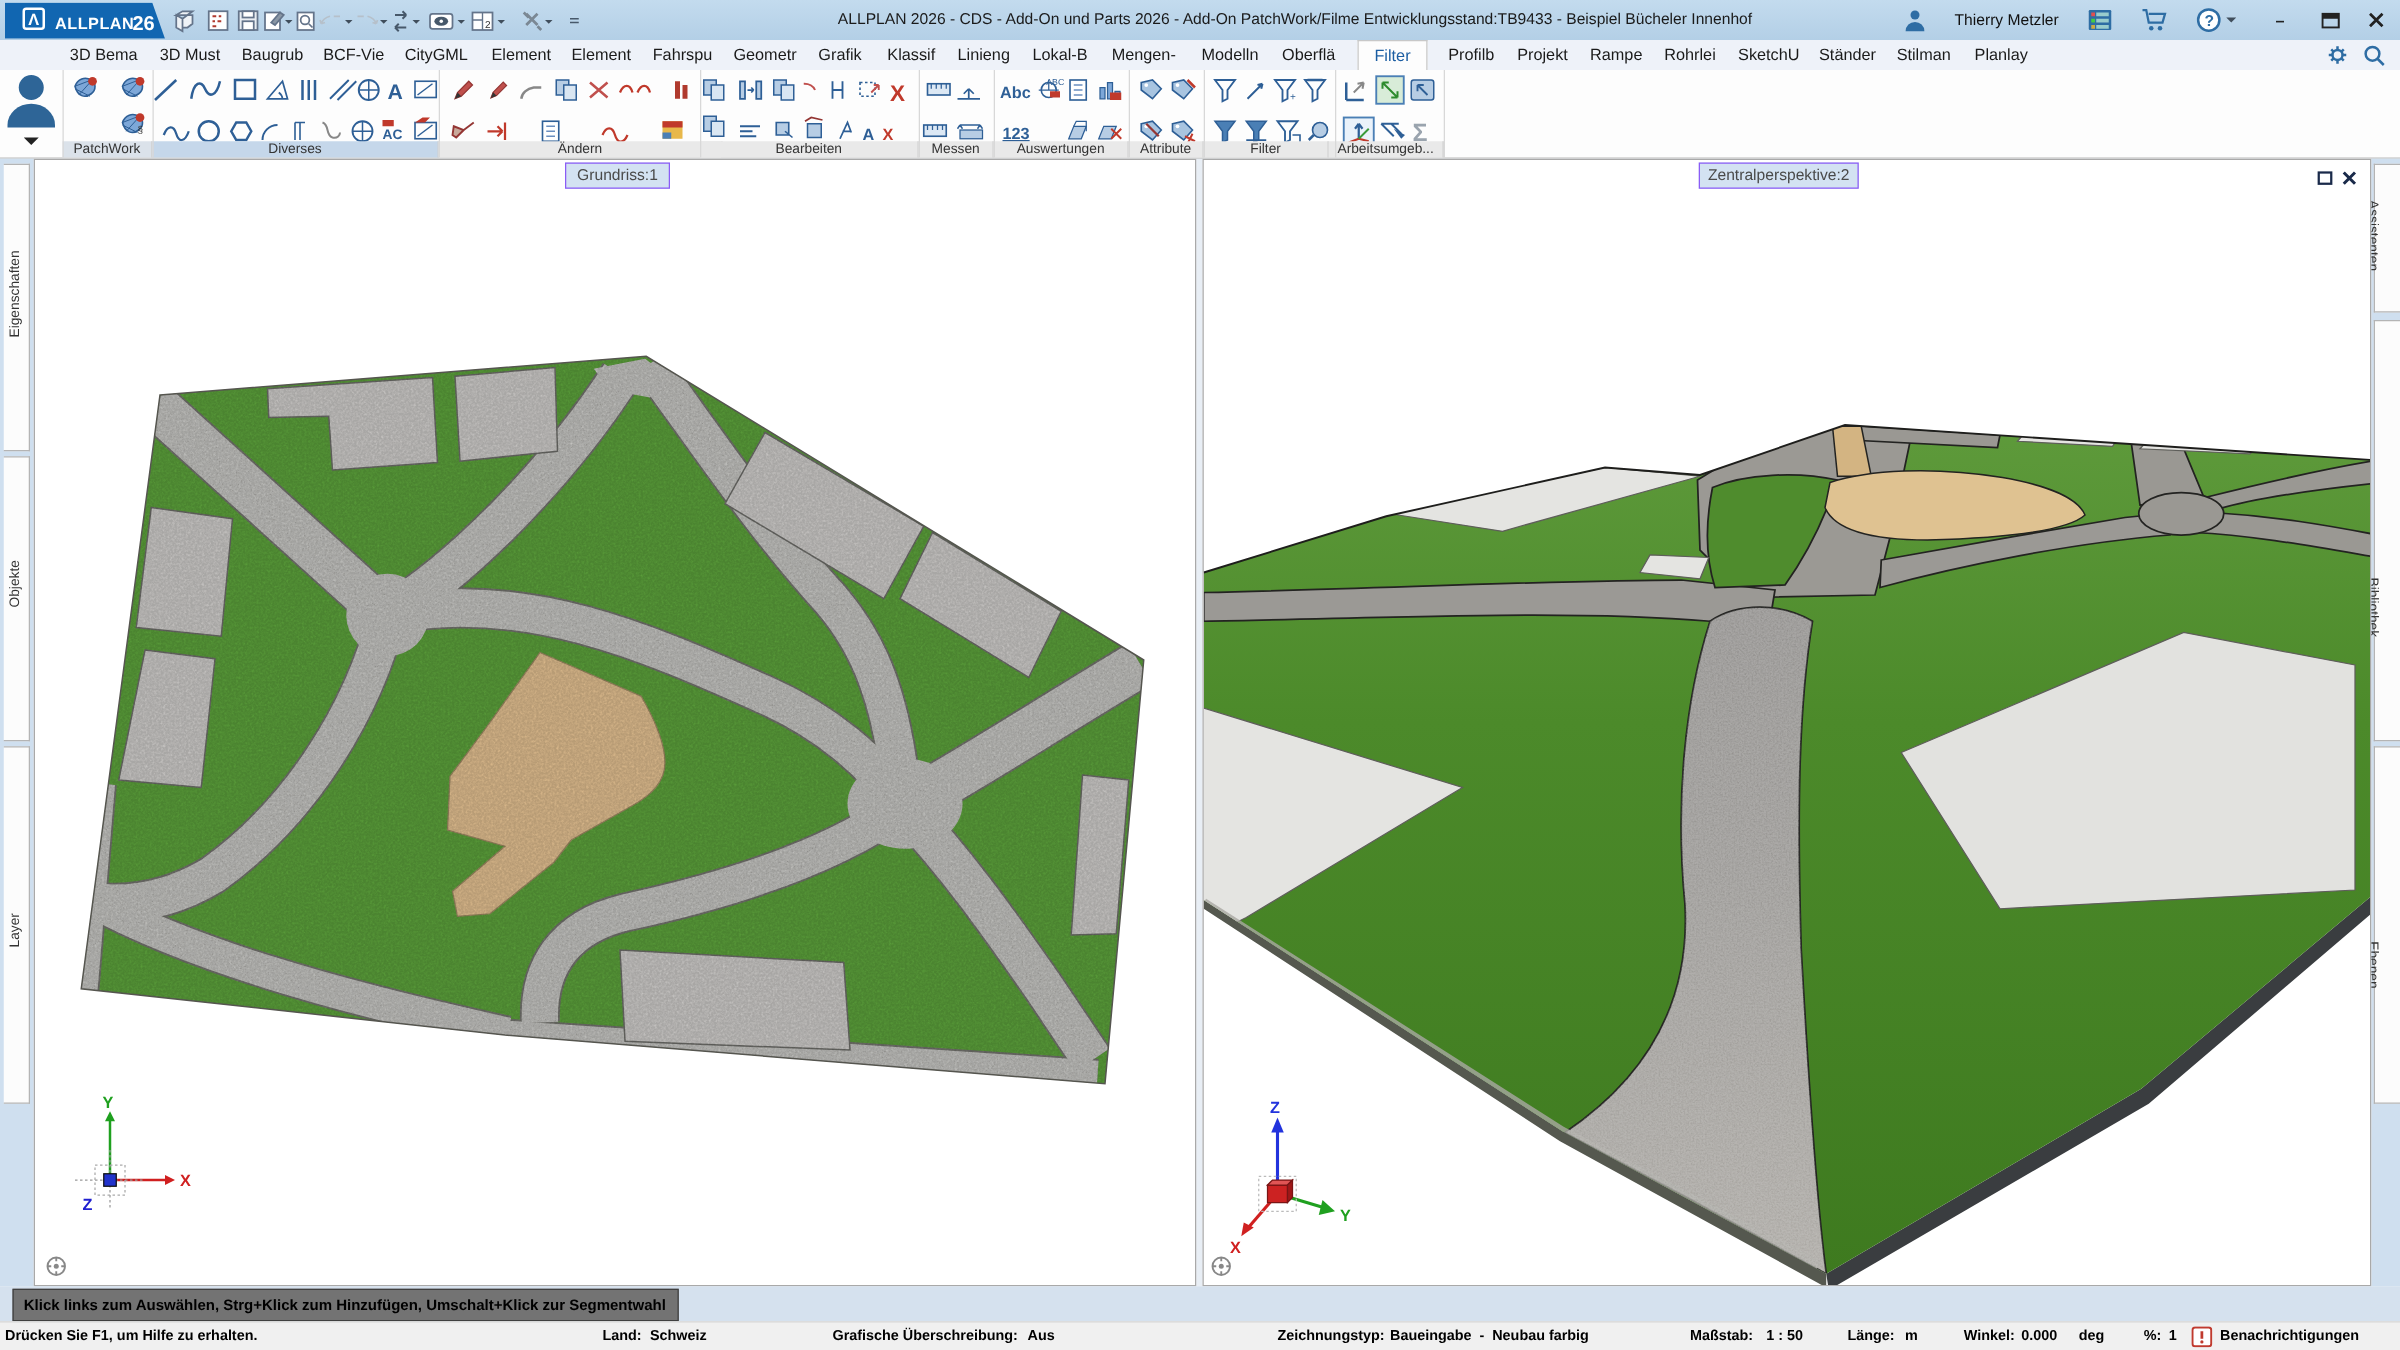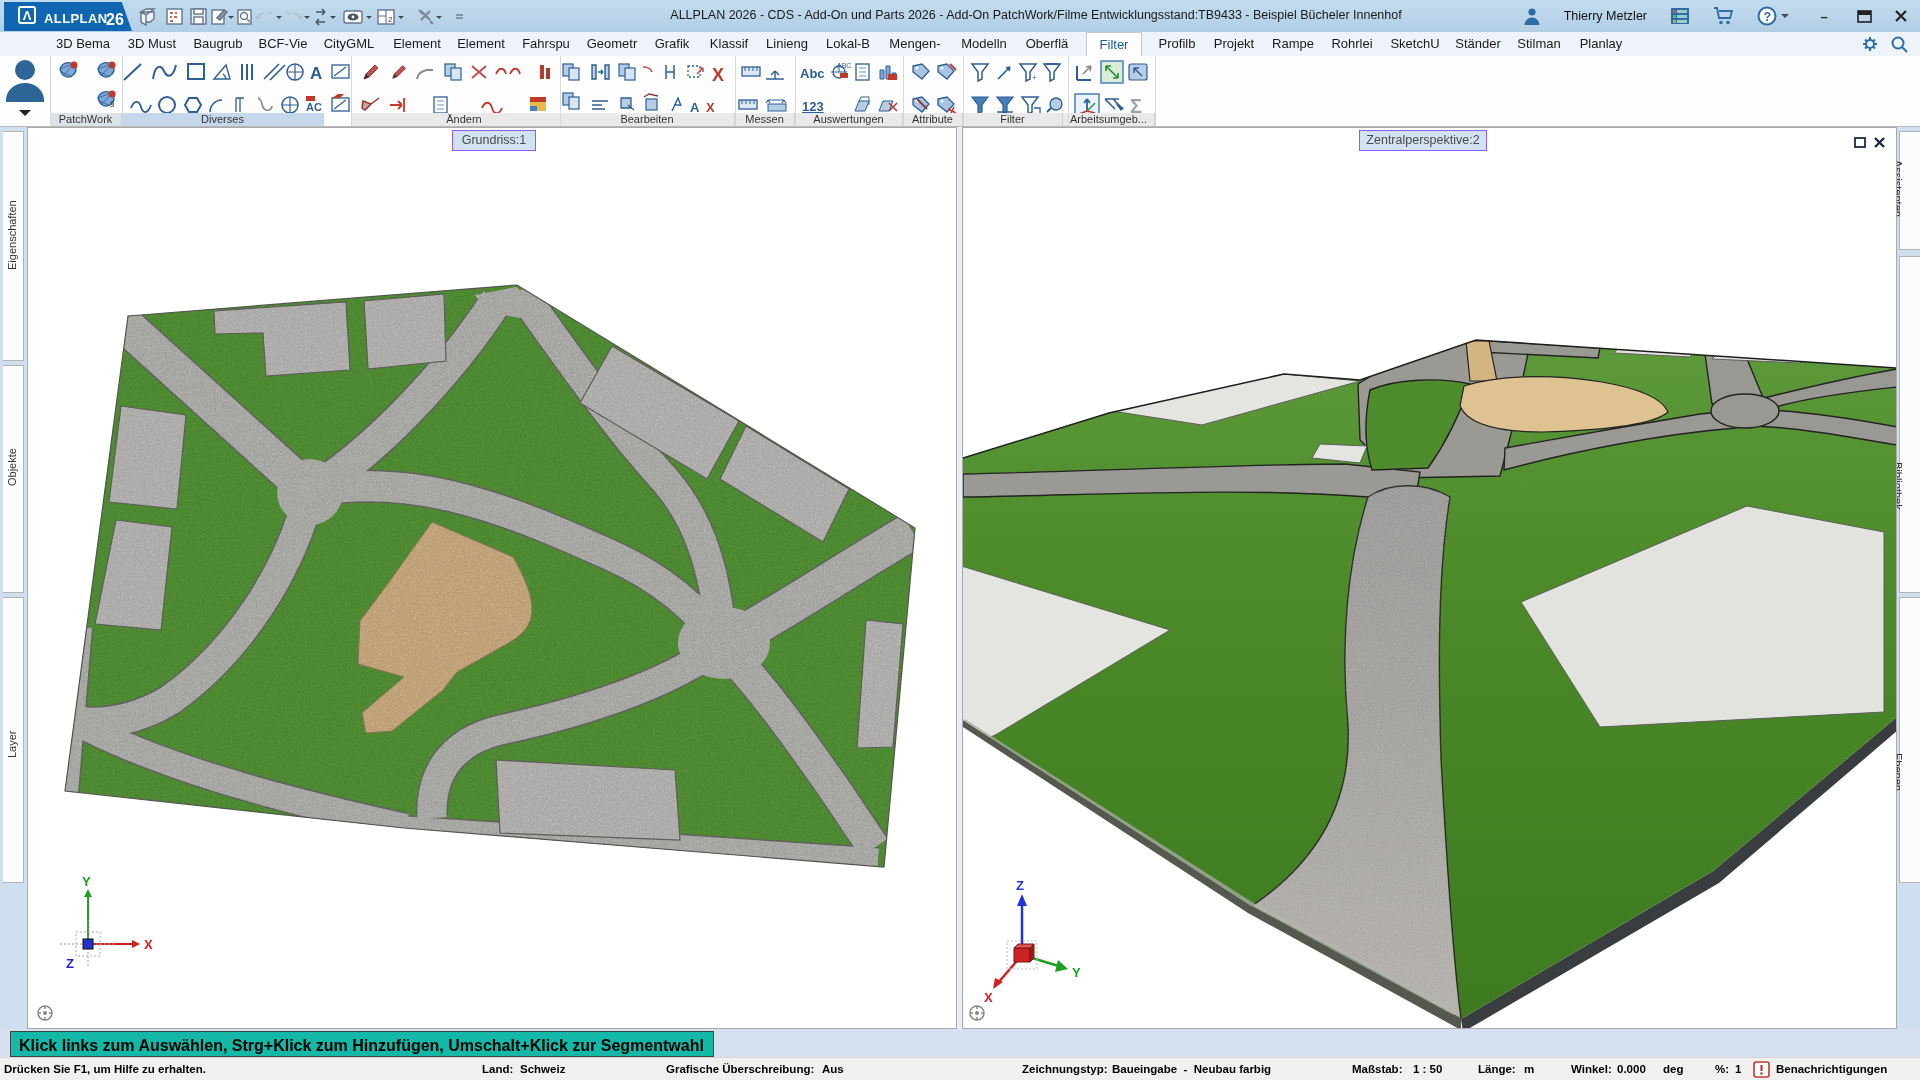--- a/index.html
+++ b/index.html
@@ -24,21 +24,21 @@
 #main{position:absolute;left:0;top:127px;width:1920px;height:902px;background:#e8eef5;}
 .vtabL{position:absolute;left:3px;width:21px;background:#fcfcfc;border:1px solid #b4b4b4;border-left:none;}
 .vtabR{position:absolute;right:0px;width:21px;background:#fcfcfc;border:1px solid #b4b4b4;border-right:none;}
 .vtxt{position:absolute;font-size:11px;color:#333;white-space:nowrap;}
 #lefttabstrip{position:absolute;left:0;top:127px;width:27px;height:902px;background:#cfdfef;}
 #righttabstrip{position:absolute;right:0;top:127px;width:23px;height:902px;background:#cfdfef;}
 #vp1{position:absolute;left:27px;top:127px;width:930px;height:902px;background:#fff;border:1px solid #a9a9a9;}
 #vp2{position:absolute;left:962px;top:127px;width:935px;height:902px;background:#fff;border:1px solid #a9a9a9;}
 .vplabel{position:absolute;top:3px;height:21px;background:#d3e2f2;border:1px solid #8b5cf6;color:#4a4a4a;font-size:12.5px;line-height:19px;text-align:center;}
 #tooltiprow{position:absolute;left:0;top:1029px;width:1920px;height:28px;background:#d5e1ee;}
-#tooltipbox{position:absolute;left:10px;top:2px;height:26px;background:#14b8a6;border:1px solid #404040;font-size:16px;font-weight:bold;color:#000;padding:5px 9px 0 8px;white-space:nowrap;}
+#tooltipbox{position:absolute;left:10px;top:2px;height:26px;background:#737373;border:1px solid #404040;font-size:12px;font-weight:bold;color:#000;padding:5px 9px 0 8px;white-space:nowrap;}
 #statusbar{position:absolute;left:0;top:1057px;width:1920px;height:23px;background:#f0f0f0;border-top:1px solid #d5d5d5;}
 .st{position:absolute;top:5px;font-size:11.5px;font-weight:bold;color:#000;white-space:nowrap;}
 </style></head>
 <body>
 <div id="titlebar">
 <div id="logo">
       <div class="abox">Λ</div>
       <div class="lt">ALLPLAN</div>
       <div class="l26">26</div>
     </div>
@@ -327,21 +327,21 @@
         <path d="M0 6 l8 -8" stroke="#3a9a3a" stroke-width="1.6" fill="none"></path>
       </g>
 <g transform="translate(1113,49)">
         <path d="M-8 -6 h14 m-14 0 l10 10 m-2 -10 l8 8" stroke="#2e5f96" stroke-width="1.6" fill="none"></path>
         <path d="M2 -2 l6 8 l3 -3 z" fill="#2e5f96"></path>
       </g>
 <text x="1130" y="57" font-size="20" font-weight="bold" fill="#9aa4ae">Σ</text>
 </g>
 </svg>
 <div class="rlab" style="left:50px;width:72px;background:#dbe2ea">PatchWork</div>
-<div class="rlab" style="left:122px;width:202px;background:#c5d7ea">Diverses</div>
+<div class="rlab" style="left:122px;width:229px;background:#c5d7ea">Diverses</div>
 <div class="rlab" style="left:351px;width:227px;">Ändern</div>
 <div class="rlab" style="left:560px;width:175px;">Bearbeiten</div>
 <div class="rlab" style="left:735px;width:60px;">Messen</div>
 <div class="rlab" style="left:795px;width:108px;">Auswertungen</div>
 <div class="rlab" style="left:903px;width:60px;">Attribute</div>
 <div class="rlab" style="left:963px;width:100px;">Filter</div>
 <div class="rlab" style="left:1063px;width:92px;">Arbeitsumgeb...</div>
 <div class="gsep" style="left:50px"></div>
 <div class="gsep" style="left:122px"></div>
 <div class="gsep" style="left:351px"></div>

